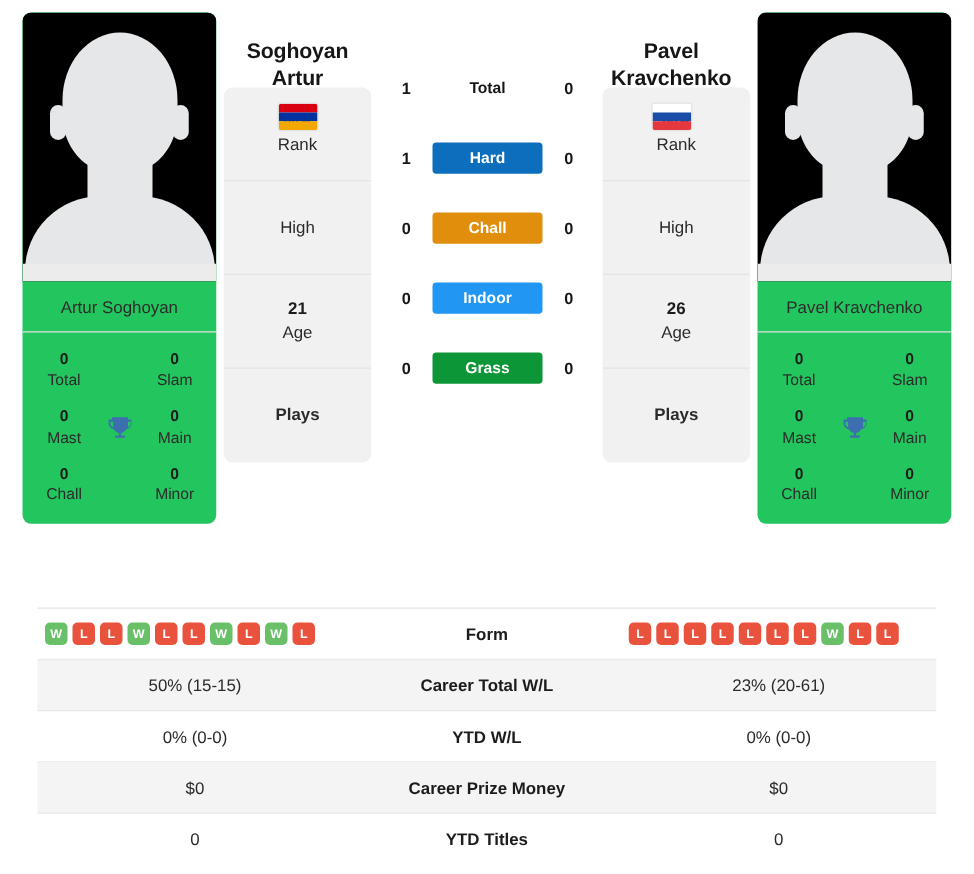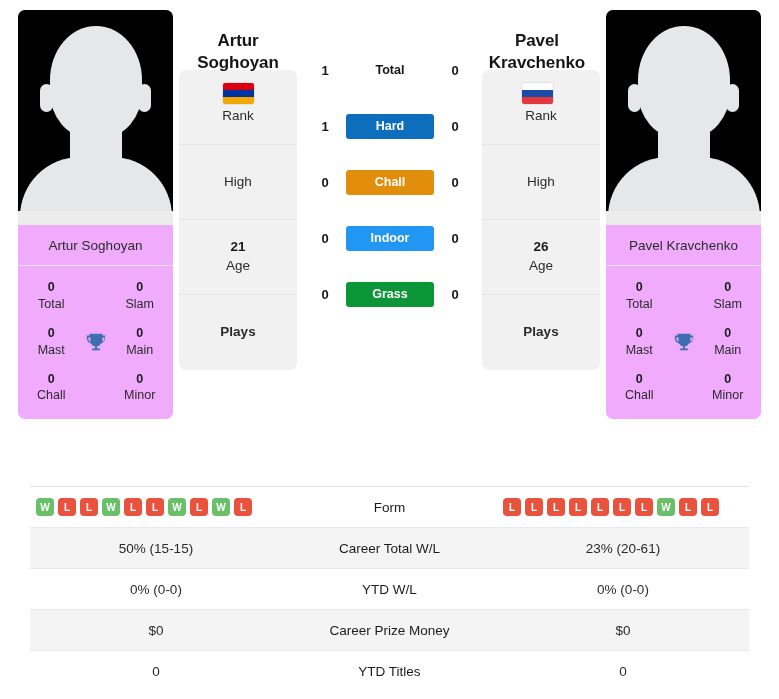--- a/index.html
+++ b/index.html
@@ -17,21 +17,21 @@
     width: 779px;
     height: 474px;
     display: flex;
     align-items: flex-start;
   }
 
   
   .player-card {
     width: 155px;
     margin: 10px 0 0 18px;
-    background: #f0abfc;
+    background: #22c55e;
     border-radius: 7px;
     overflow: hidden;
     flex: 0 0 auto;
   }
   .player-card.right { margin-left: 0; margin-right: 18px; }
 
   .photo {
     position: relative;
     width: 155px;
     height: 215px;
@@ -204,21 +204,21 @@
   .st-row.alt { background: #f4f4f4; }
   .st-row:last-child { border-bottom: none; }
   .st-cell {
     flex: 1 1 0;
     text-align: center;
     font-size: 13.5px;
     color: #2b2b2b;
   }
   .st-cell.mid {
     flex: 0 0 215px;
-    font-weight: 400;
+    font-weight: 700;
     color: #1c1c1c;
     font-size: 13.5px;
   }
   .form-cell {
     flex: 1 1 0;
     display: flex;
     align-items: center;
     gap: 4px;
     padding: 0 6px;
   }
@@ -360,22 +360,22 @@
       </div>
       <div></div>
       <div class="tstat">
         <div class="num">0</div>
         <div class="lbl">Minor</div>
       </div>
     </div>
   </div>
 
   <div class="name-col left">
+    <div class="pname">Soghoyan</div>
     <div class="pname">Artur</div>
-    <div class="pname">Soghoyan</div>
     <div class="flag" id="flag-left">
       <span style="background: rgb(217, 0, 18);"></span>
       <span style="background: rgb(0, 51, 160);"></span>
       <span style="background: rgb(242, 168, 0);"></span>
     </div>
   </div>
 
   <div class="name-col right">
     <div class="pname">Pavel</div>
     <div class="pname">Kravchenko</div>

